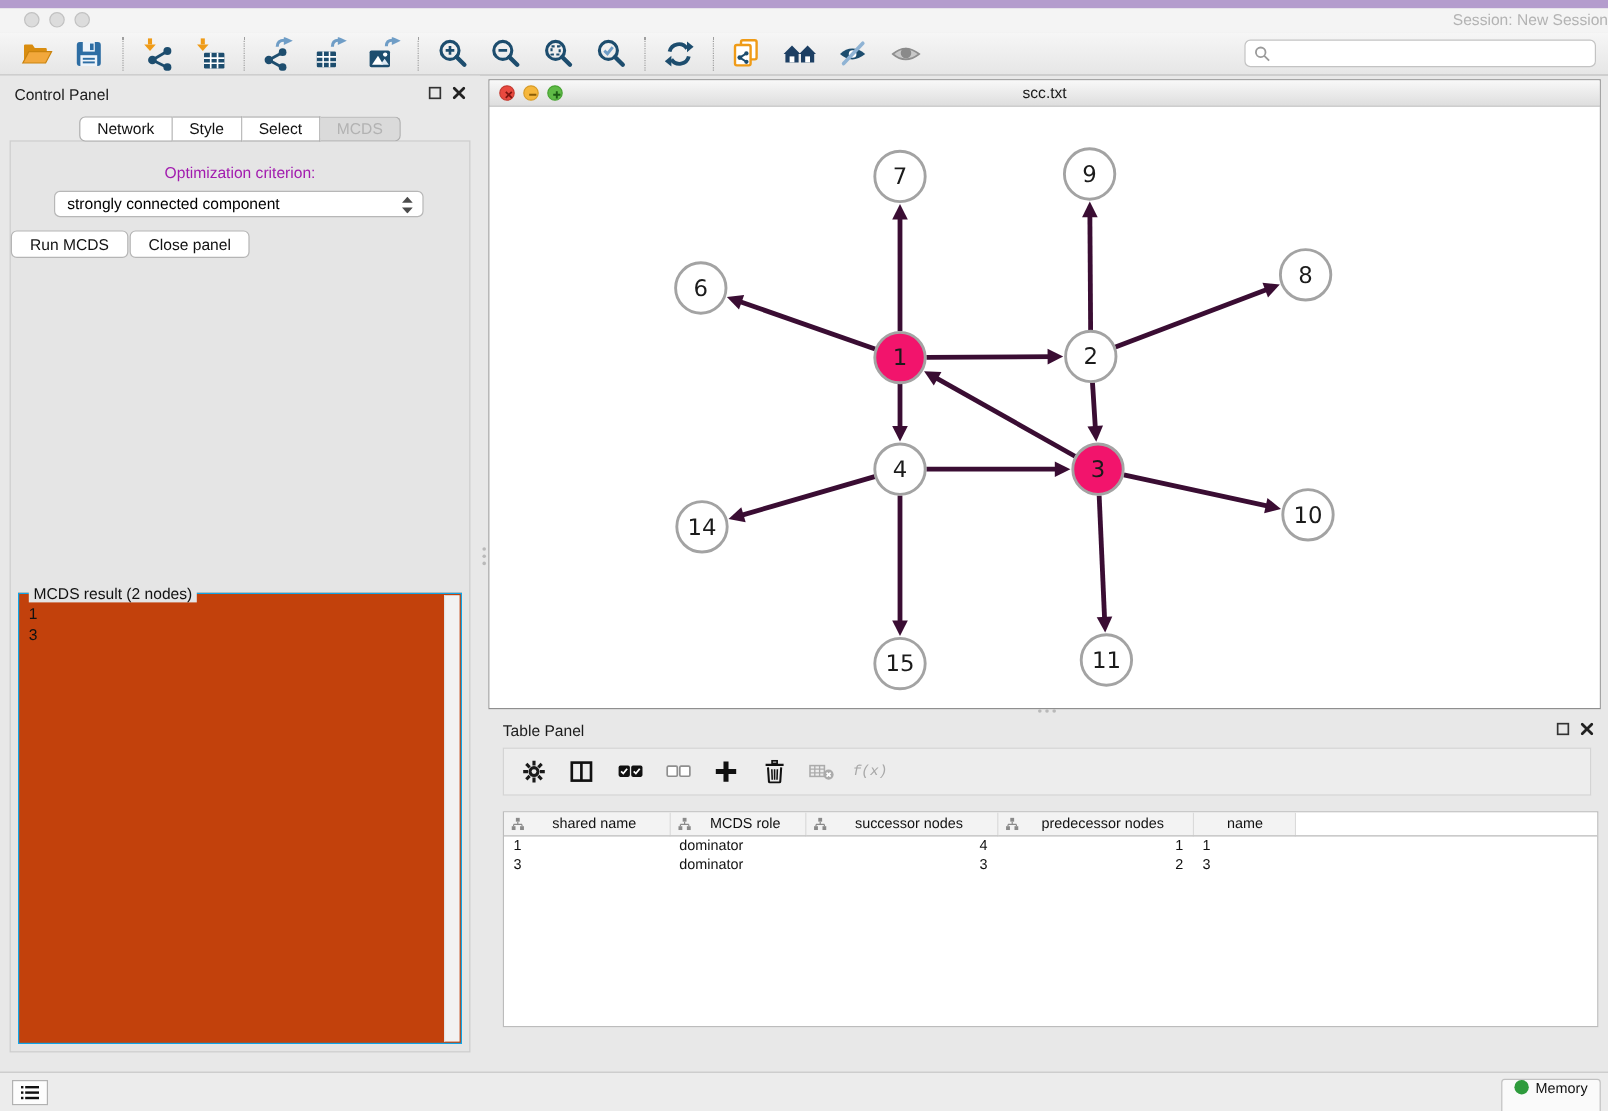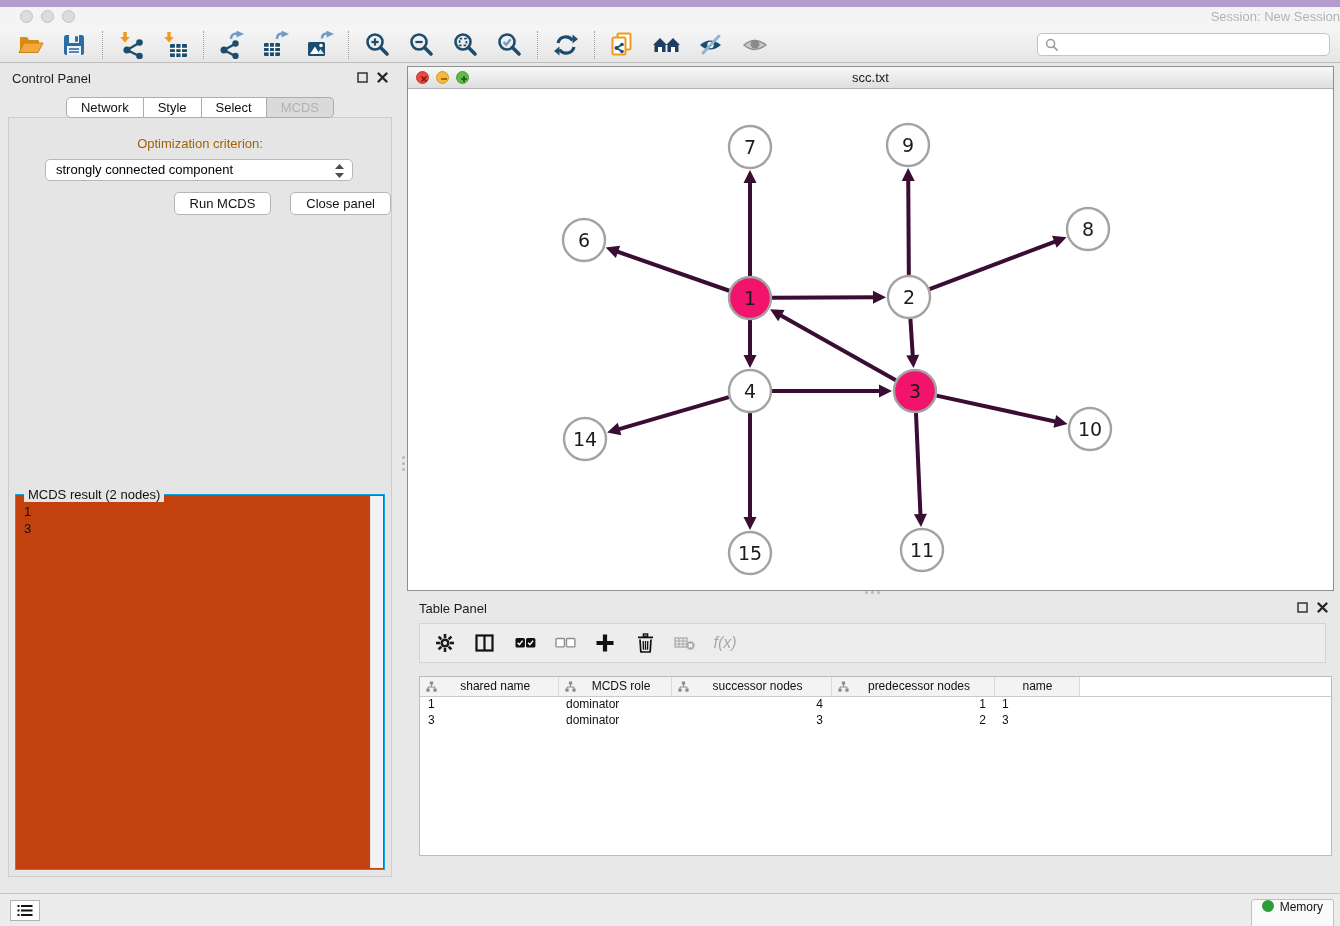--- a/index.html
+++ b/index.html
@@ -29,25 +29,25 @@
   .panel-head-title { position:absolute; left:12px; top:8px; font-size:13px; color:#1c1c1c; }
   .panel-controls { position:absolute; right:12px; top:9px; display:flex; gap:9px; align-items:center; }
   .cp-tabs { position:absolute; left:0; right:0; top:34px; display:flex; justify-content:center; z-index:2; }
   .tab { height:21px; line-height:19px; padding:0 14px; font-size:13px; background:#fff;
     border:1px solid #adadad; border-left:none; color:#111; cursor:default; }
   .tab.first { border-left:1px solid #adadad; border-radius:5px 0 0 5px; }
   .tab.last { border-radius:0 5px 5px 0; }
   .tab.selected { background:#dadada; color:#b2b2b2;text-align:right; }
   .cp-content { position:absolute; left:8px; width:384px; top:54px; height:760px;
     background:#e5e5e5; border:1px solid #cecece; }
-  .opt-label { position:absolute; left:0; right:0; top:18px; text-align:center; font-size:13px; color:#a16207; }
+  .opt-label { position:absolute; left:0; right:0; top:18px; text-align:center; font-size:13px; color:#a21caf; }
   .dropdown { position:absolute; left:36px; right:38px; top:41px; height:22px; background:#fff;
     border:1px solid #b7b7b7; border-radius:5px; font-size:13px; line-height:20px; padding-left:10px; }
   .dropdown .stepper { position:absolute; right:8px; top:4px; }
-  .btn-row { position:absolute; left:0; right:0; top:74px; display:flex; justify-content:flex-end; gap:19px; }
+  .btn-row { position:absolute; left:0; right:0; top:74px; display:flex; justify-content:flex-start; gap:1px; }
   .push-btn { height:23px; padding:0 15px; background:#fff; border:1px solid #b5b5b5; border-radius:5px;
     font-size:13px; font-family:"Liberation Sans",sans-serif; color:#111; line-height:21px; cursor:default; }
   .result-box { position:absolute; left:6px; right:6px; top:376px; bottom:6px; border:1px solid #0ea5e9; background:#c2410c;padding-left:24px; }
   .result-legend { position:absolute; left:8px; top:-8px; background:#e5e5e5; padding:0 4px; font-size:13px; color:#111; }
   .result-text { position:absolute; left:0; top:2px; right:16px; bottom:0; padding:6px 8px; font-size:13px;
     color:#111; white-space:pre; line-height:17px; overflow:hidden; }
   .result-scroll { position:absolute; top:1px; right:1px; bottom:1px; width:13px; background:#f2f2f2; border-left:1px solid #e3e3e3; }
 
   
   .network-window { position:absolute; left:407px; top:66px; width:927px; height:525px;
@@ -67,21 +67,21 @@
   .v-grip i, .h-grip i { width:3px; height:3px; background:#b9b9b9; border-radius:50%; display:block; }
   .h-grip { position:absolute; left:860px; top:590px; width:24px; height:5px; display:flex; gap:3px; align-items:center; justify-content:center; }
 
   
   .table-panel { position:absolute; left:401px; top:595px; right:0; height:298px; background:#e8e8e8; }
   .tp-title { position:absolute; left:18px; top:6px; font-size:13px; color:#1c1c1c; }
   .tp-controls { position:absolute; right:12px; top:7px; display:flex; gap:9px; align-items:center; }
   .tp-toolbar { position:absolute; left:18px; right:14px; top:28px; height:40px; background:#ededed;
     border:1px solid #d4d4d4; display:flex; align-items:center; gap:4px; padding-left:7px; }
   .tp-tool { width:36px; height:32px; display:flex; align-items:center; justify-content:center; cursor:default; }
-  .fx-label { font-family:Liberation Sans, sans-serif; font-style:italic; font-size:16px; color:#a8a8a8; }
+  .fx-label { font-family:Liberation Mono, monospace; font-style:italic; font-size:12px; color:#a8a8a8; }
   .tp-table { position:absolute; left:18px; right:8px; top:81px; height:180px; background:#fff; border:1px solid #bcbcbc; overflow:hidden; }
   table.grid { border-collapse:collapse; table-layout:fixed; width:100%; }
   table.grid th { height:19px; background:#f3f3f3; border-right:1px solid #dadada; border-bottom:1px solid #c9c9c9;
     font-size:12px; font-weight:normal; color:#111; padding:0; }
   table.grid th .hwrap { display:flex; align-items:center; height:100%; padding:0 4px 0 6px; }
   table.grid th .hlabel { flex:1; text-align:center; }
   table.grid th.filler { background:#fff; border-right:none; }
   table.grid td { height:16px; font-size:12px; color:#111; padding:0 8px; white-space:nowrap; }
   td.al { text-align:left; } td.ar { text-align:right; }
   .tp-tabs { position:absolute; left:0; right:0; top:271px; display:flex; justify-content:center; }

